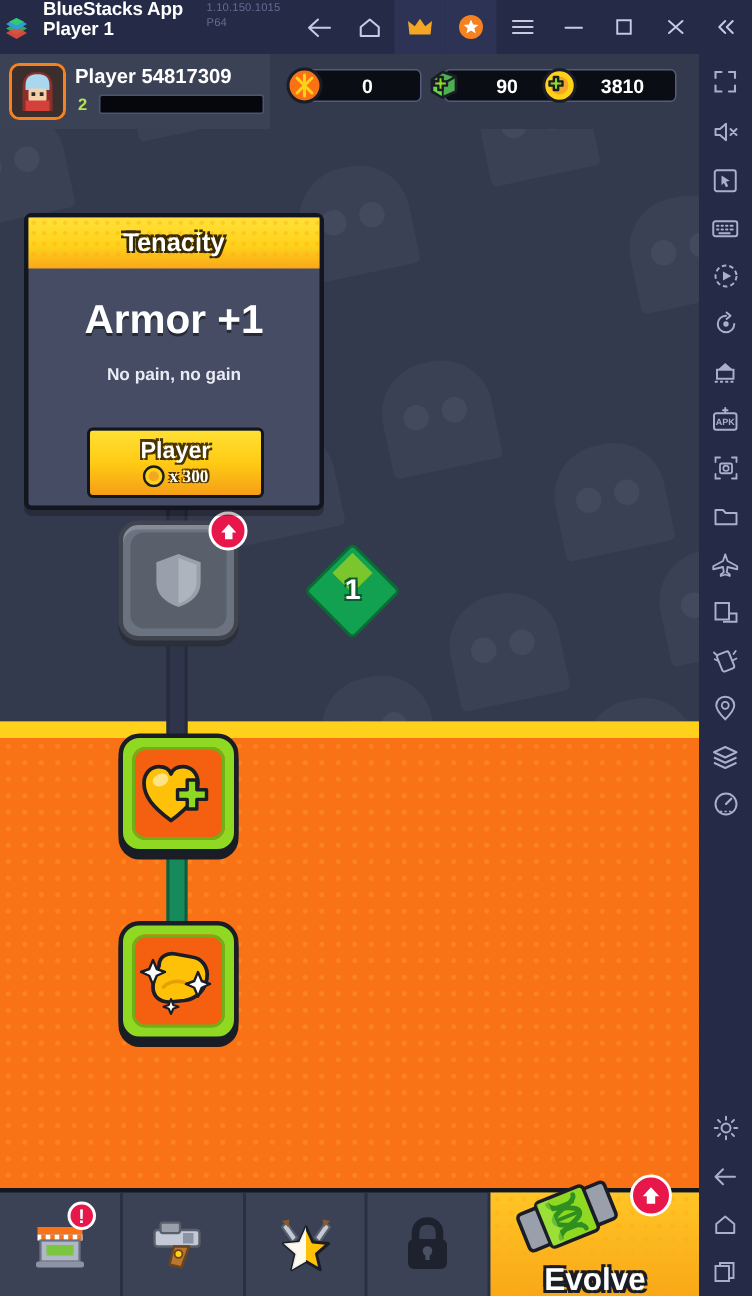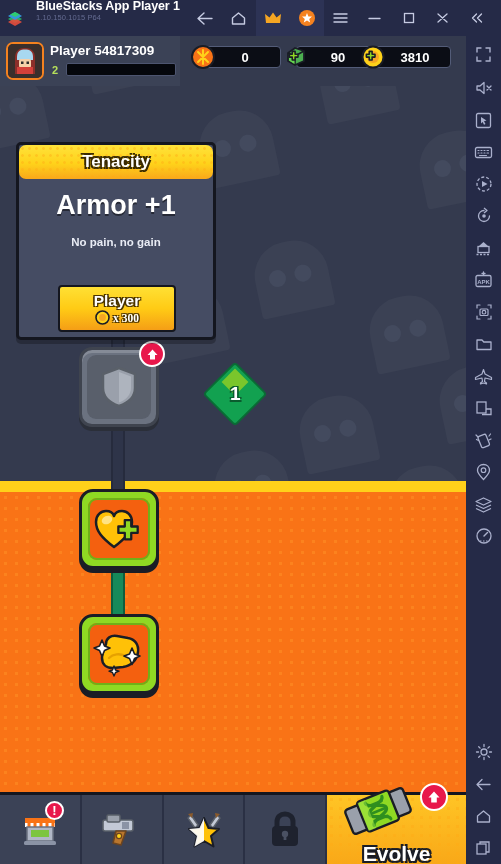--- a/index.html
+++ b/index.html
@@ -10,21 +10,21 @@
     overflow: hidden;
   }
   #root { position: relative; width: 501px; height: 864px; }
 
   
   .titlebar {
     position: absolute; left: 0; top: 0; width: 501px; height: 36px;
     background: #252a47; display: flex; align-items: center;
   }
   .bs-logo { width: 30px; height: 36px; display: flex; align-items: center; justify-content: center; }
-  .bs-title-wrap { display: flex; flex-direction: column; height: 36px; padding-left: 6px; }
+  .bs-title-wrap { display: flex; flex-direction: row; justify-content: center; height: 36px; padding-left: 6px; }
   .bs-title { color: #ffffff; font-size: 12.5px; font-weight: bold; letter-spacing: -0.1px; line-height: 13px; }
   .bs-version { color: #646b91; font-size: 7.5px; line-height: 10px; letter-spacing: .1px; }
   .tb-btns { display: flex; align-items: center; height: 36px; margin-left: 8px; }
   .tb-btn { width: 34px; height: 36px; display: flex; align-items: center; justify-content: center; }
   .tb-btn.hl { background: #2d3355; }
   .tb-btn svg { display: block; }
 
   
   .sidebar {
     position: absolute; right: 0; top: 36px; width: 35px; height: 828px;
@@ -96,33 +96,33 @@
   .cur-val { color: #fff; font-size: 13px; font-weight: bold; }
 
   
   .card {
     position: absolute; left: 16px; top: 106px; width: 200px; height: 198px;
     background: #454c63; border: 3px solid #14161f; border-radius: 5px;
     box-shadow: 0 4px 0 rgba(0,0,0,.25);
   }
   .card-head {
     height: 34px; background: linear-gradient(180deg,#ffe23a 0%,#ffd21a 55%,#f9a81b 100%);
-    display: flex; align-items: center; justify-content: center; position: relative; overflow: hidden; border-radius: 7px;
+    display: flex; align-items: center; justify-content: center; position: relative; overflow: hidden;
   }
   .card-head::after {
     content: ""; position: absolute; inset: 0;
     background: radial-gradient(circle, rgba(255,170,20,.55) 1.3px, transparent 1.5px) 0 0/7px 7px;
     opacity: .75;
   }
   .card-title {
     position: relative; z-index: 2; color: #fff; font-size: 17px; font-weight: bold;
     text-shadow: -1.6px -1.6px 0 #3a2a00, 1.6px -1.6px 0 #3a2a00, -1.6px 1.6px 0 #3a2a00, 1.6px 1.6px 0 #3a2a00;
   }
   .card-stat {
-    text-align: center; color: #fff; font-size: 27px; font-weight: bold; margin-top: 11px;
+    text-align: center; color: #fff; font-size: 27px; font-weight: bold; margin-top: 19px;
     text-shadow: 0 2px 0 rgba(0,0,0,.45);
   }
   .card-desc { text-align: center; color: #e9ecf5; font-size: 11.5px; font-weight: bold; margin-top: 15px; }
   .unlock-btn {
     position: absolute; left: 39px; top: 140px; width: 118px; height: 47px;
     background: linear-gradient(180deg,#ffe034 0%,#ffcb15 50%,#f59e16 100%);
     border: 2.5px solid #14161f; border-radius: 4px;
     display: flex; flex-direction: column; align-items: center; justify-content: center;
   }
   .unlock-label {

